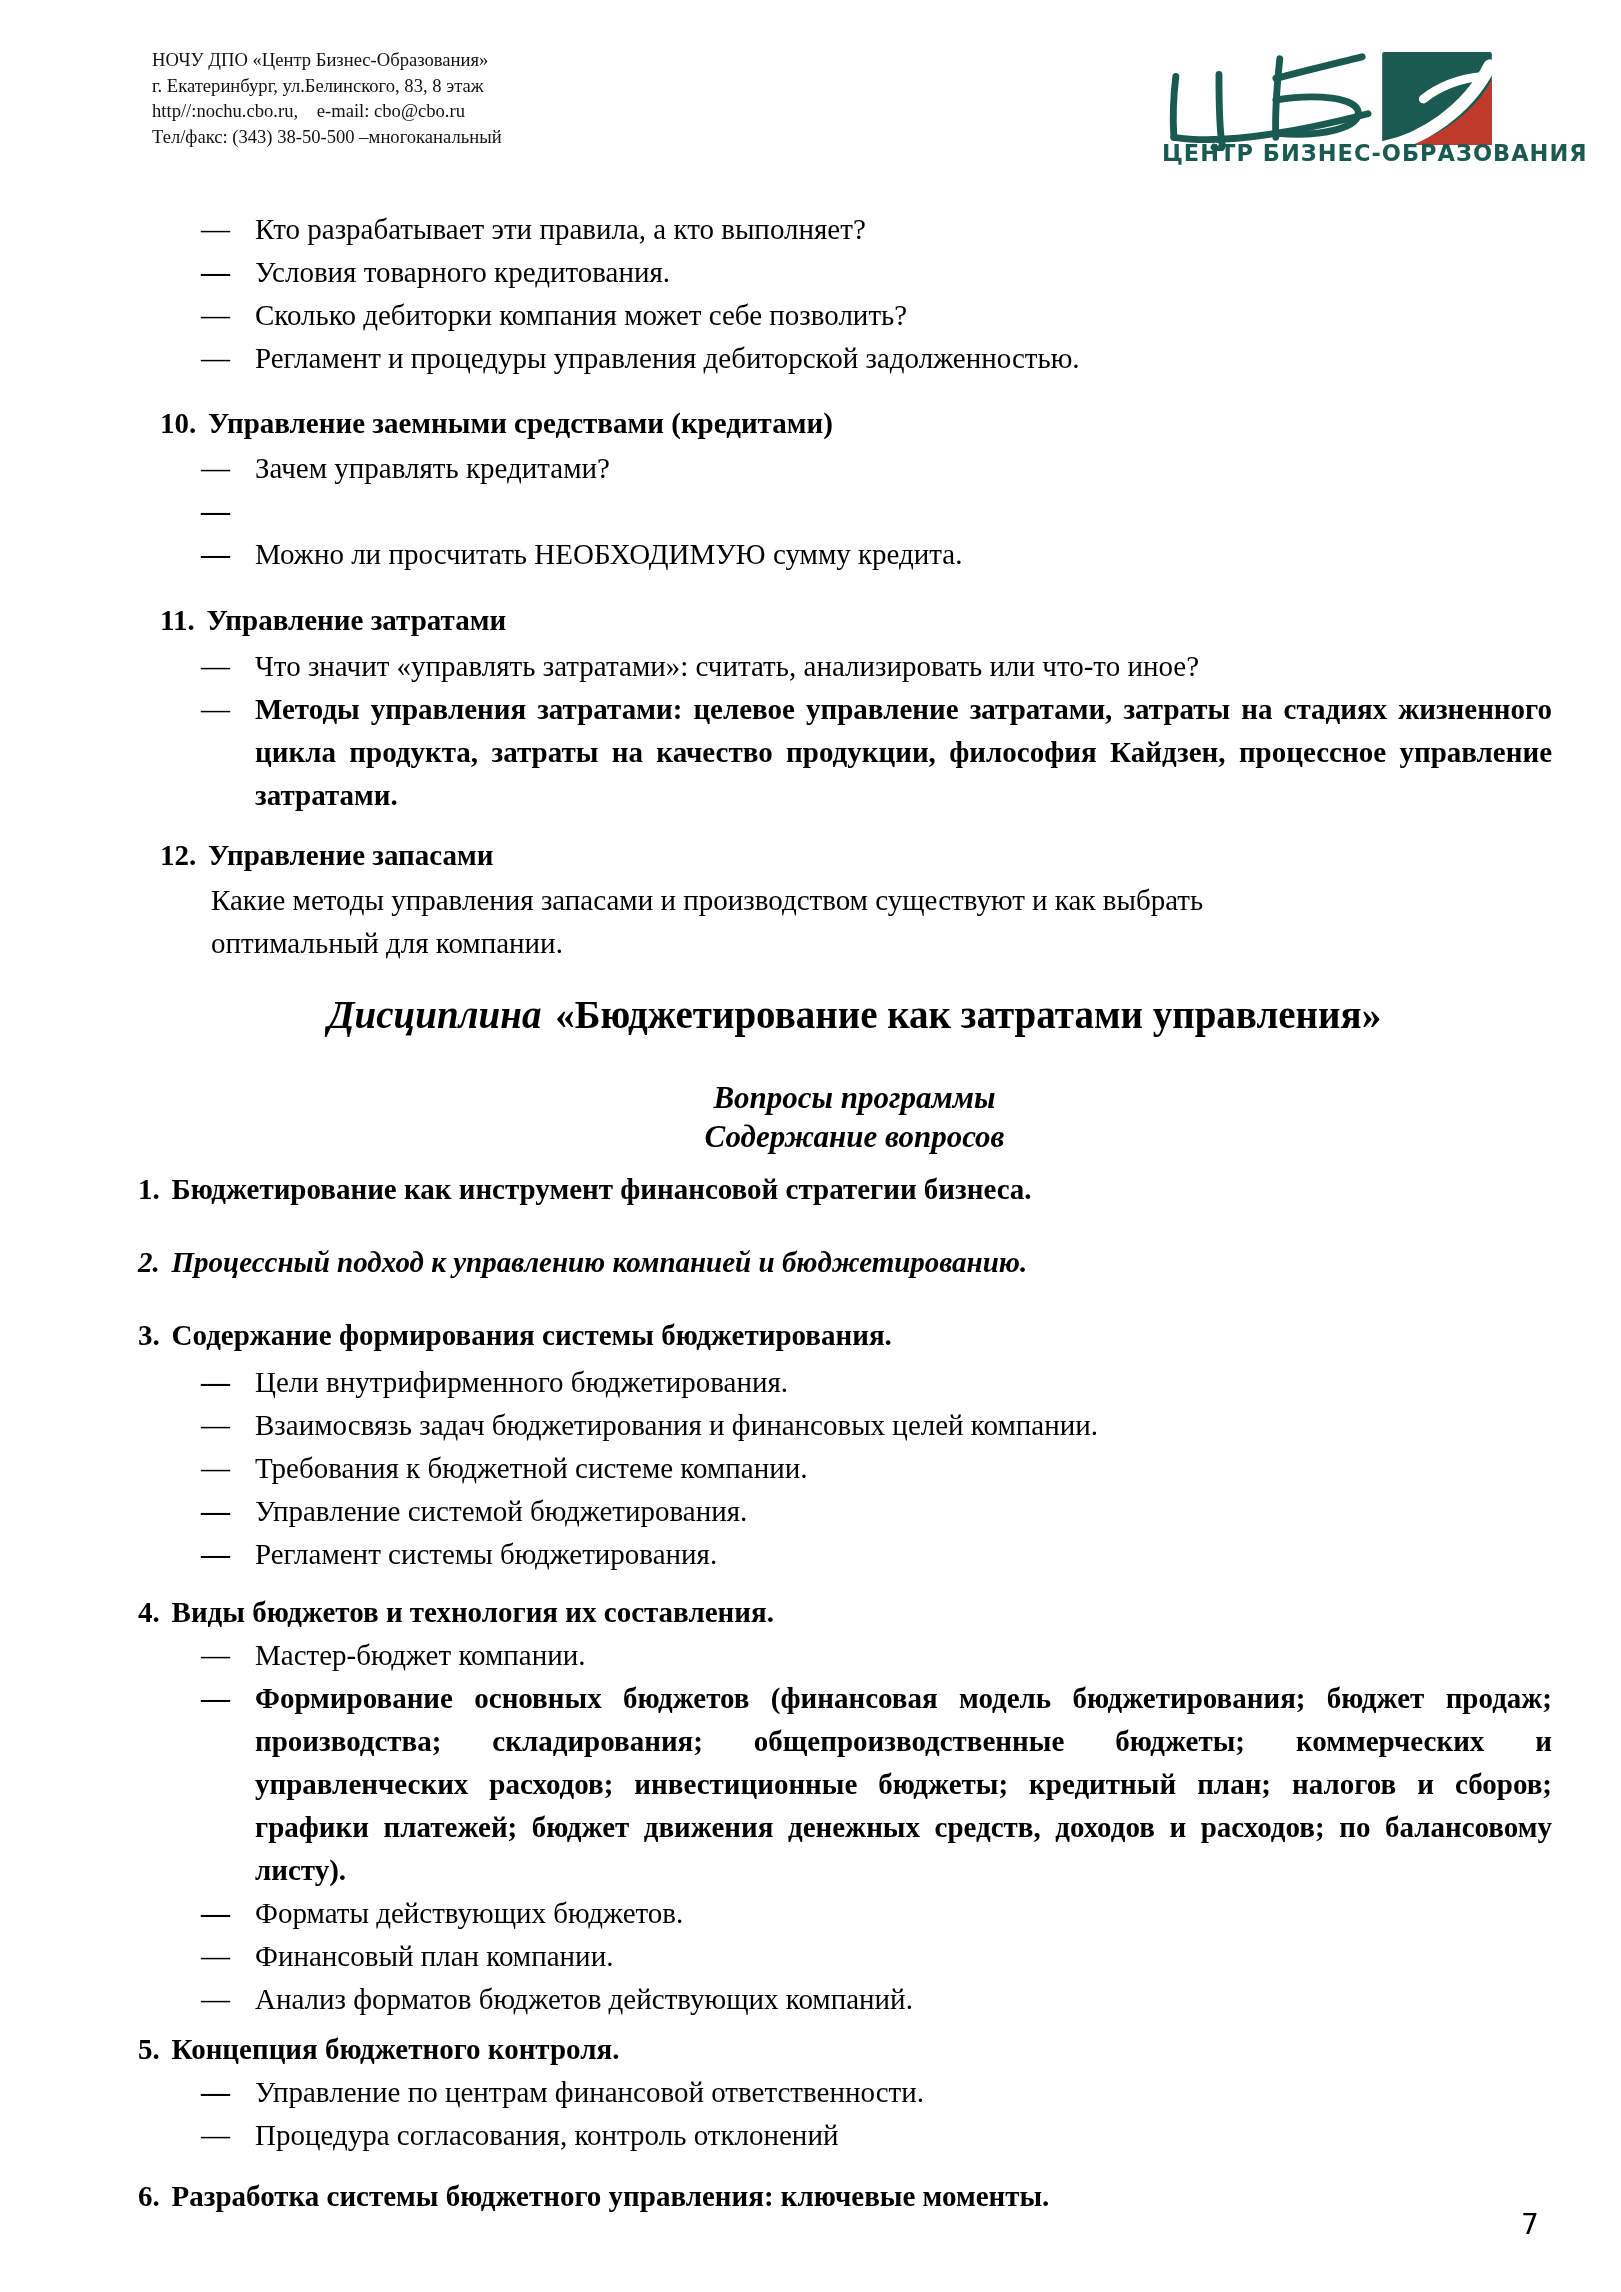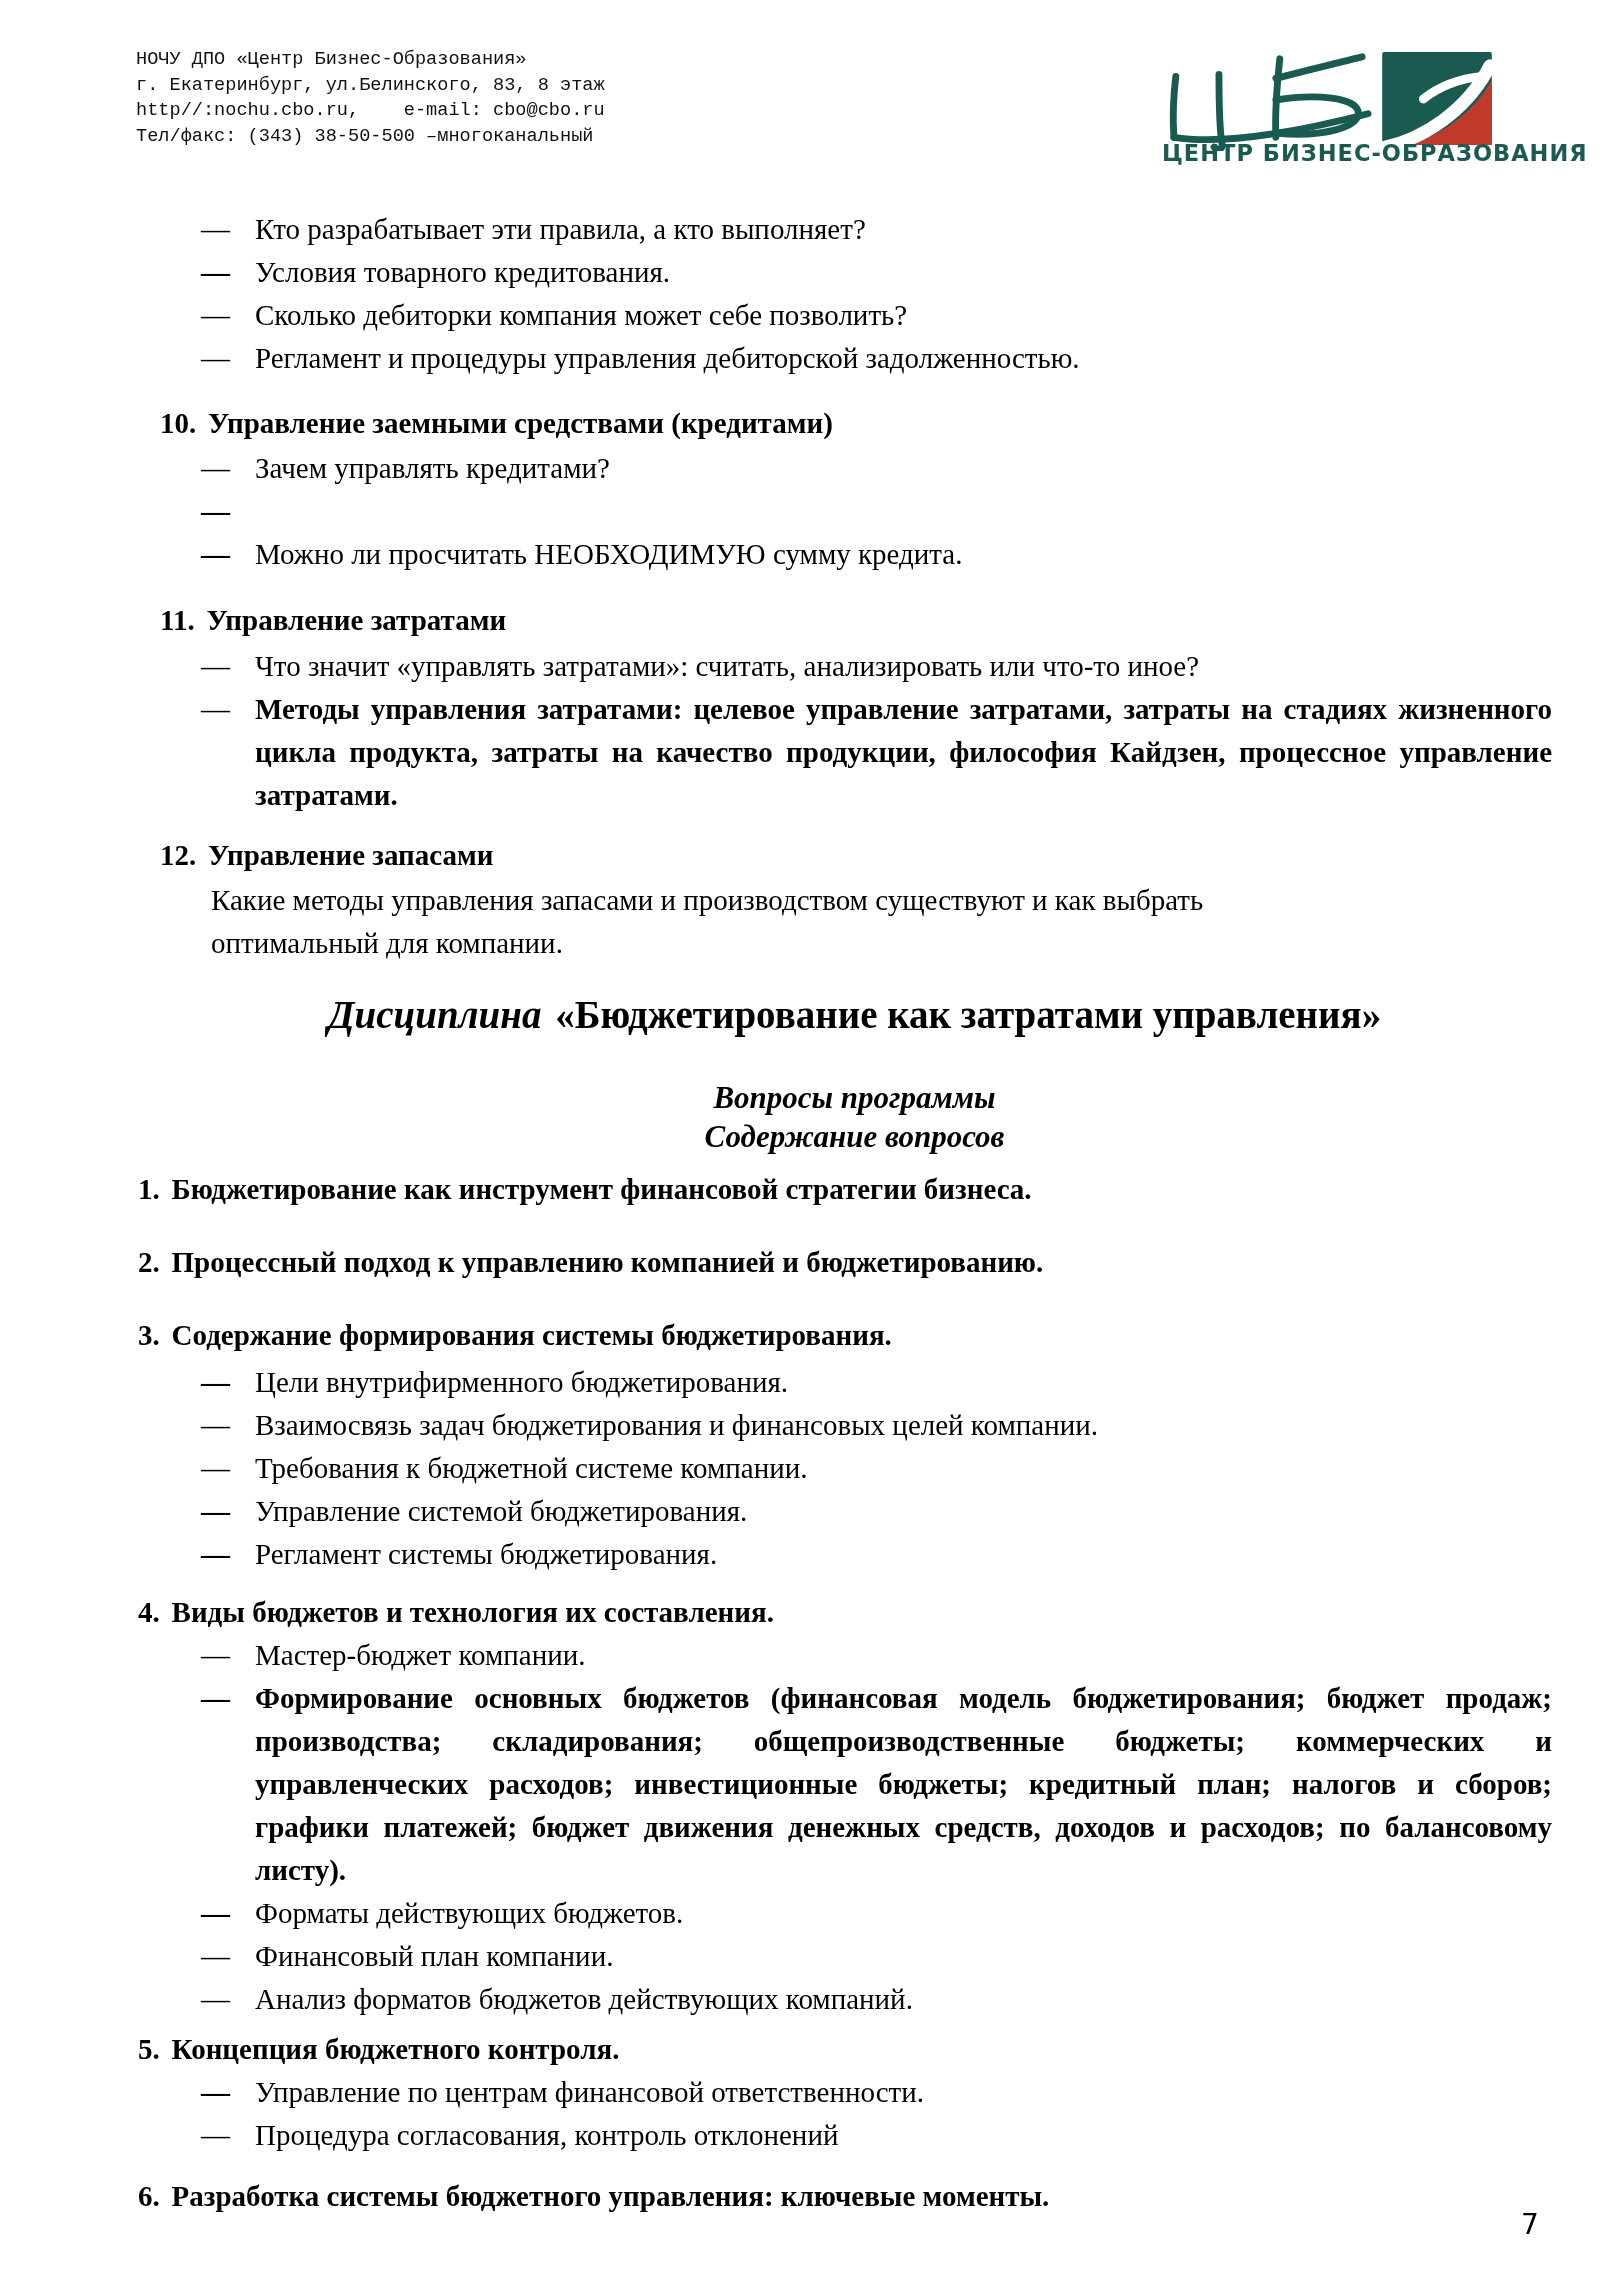--- a/index.html
+++ b/index.html
@@ -7,22 +7,22 @@
     position:relative;
     width:1621px;height:2293px;
     margin:0 auto;
     background:#ffffff;
     font-family:"Liberation Serif", serif;
     font-size:29px;line-height:43px;color:#000;
     overflow:hidden;
   }
   
   .hdr-text{
-    position:absolute;top:47px;left:136px;
-    font-family:Liberation Mono, monospace;
+    position:absolute;top:47px;left:152px;
+    font-family:Liberation Serif, serif;
     font-size:18.6px;line-height:25.5px;color:#111;
   }
   .hline{white-space:pre;}
   .logo{position:absolute;top:43px;left:1160px;width:376px;height:137px;}
   .monogram{position:absolute;top:5.9px;left:0;}
   .emblem{position:absolute;top:8.8px;left:222px;}
   .logo-caption{
     position:absolute;top:98px;left:2px;width:374px;
     font-family:"DejaVu Sans", sans-serif;
     font-weight:bold;font-size:22.5px;line-height:25.5px;
@@ -41,21 +41,21 @@
   .prog-h{padding-left:35px;}
   .para12{padding-left:108px;max-width:1142px;}
   .centerwrap{text-align:center;padding-left:54px;}
   .disc-title{font-weight:bold;font-size:39px;line-height:49px;margin-top:24.5px;}
   .disc-title .it{font-style:italic;margin-right:13.7px;}
   .subtitle{font-weight:bold;font-style:italic;font-size:31px;line-height:39px;}
   .sub1{margin-top:39px;font-style:italic;}
   .mt-h11{margin-top:22.5px;}
   .mt-h12{margin-top:16.7px;}
   .p1{margin-top:12px;}
-  .p2{margin-top:30px;}
+  .p2{margin-top:30px;font-style:italic;}
   .p3{margin-top:30px;margin-bottom:3.9px;}
   .p4{margin-top:14.7px;}
   .p5{margin-top:7.8px;}
   .p6{margin-top:17.6px;}
   .pageno{
     position:absolute;top:2203px;left:1521px;
     font-family:"DejaVu Sans", sans-serif;font-size:28px;color:#000;
   }
 </style>
 </head>

